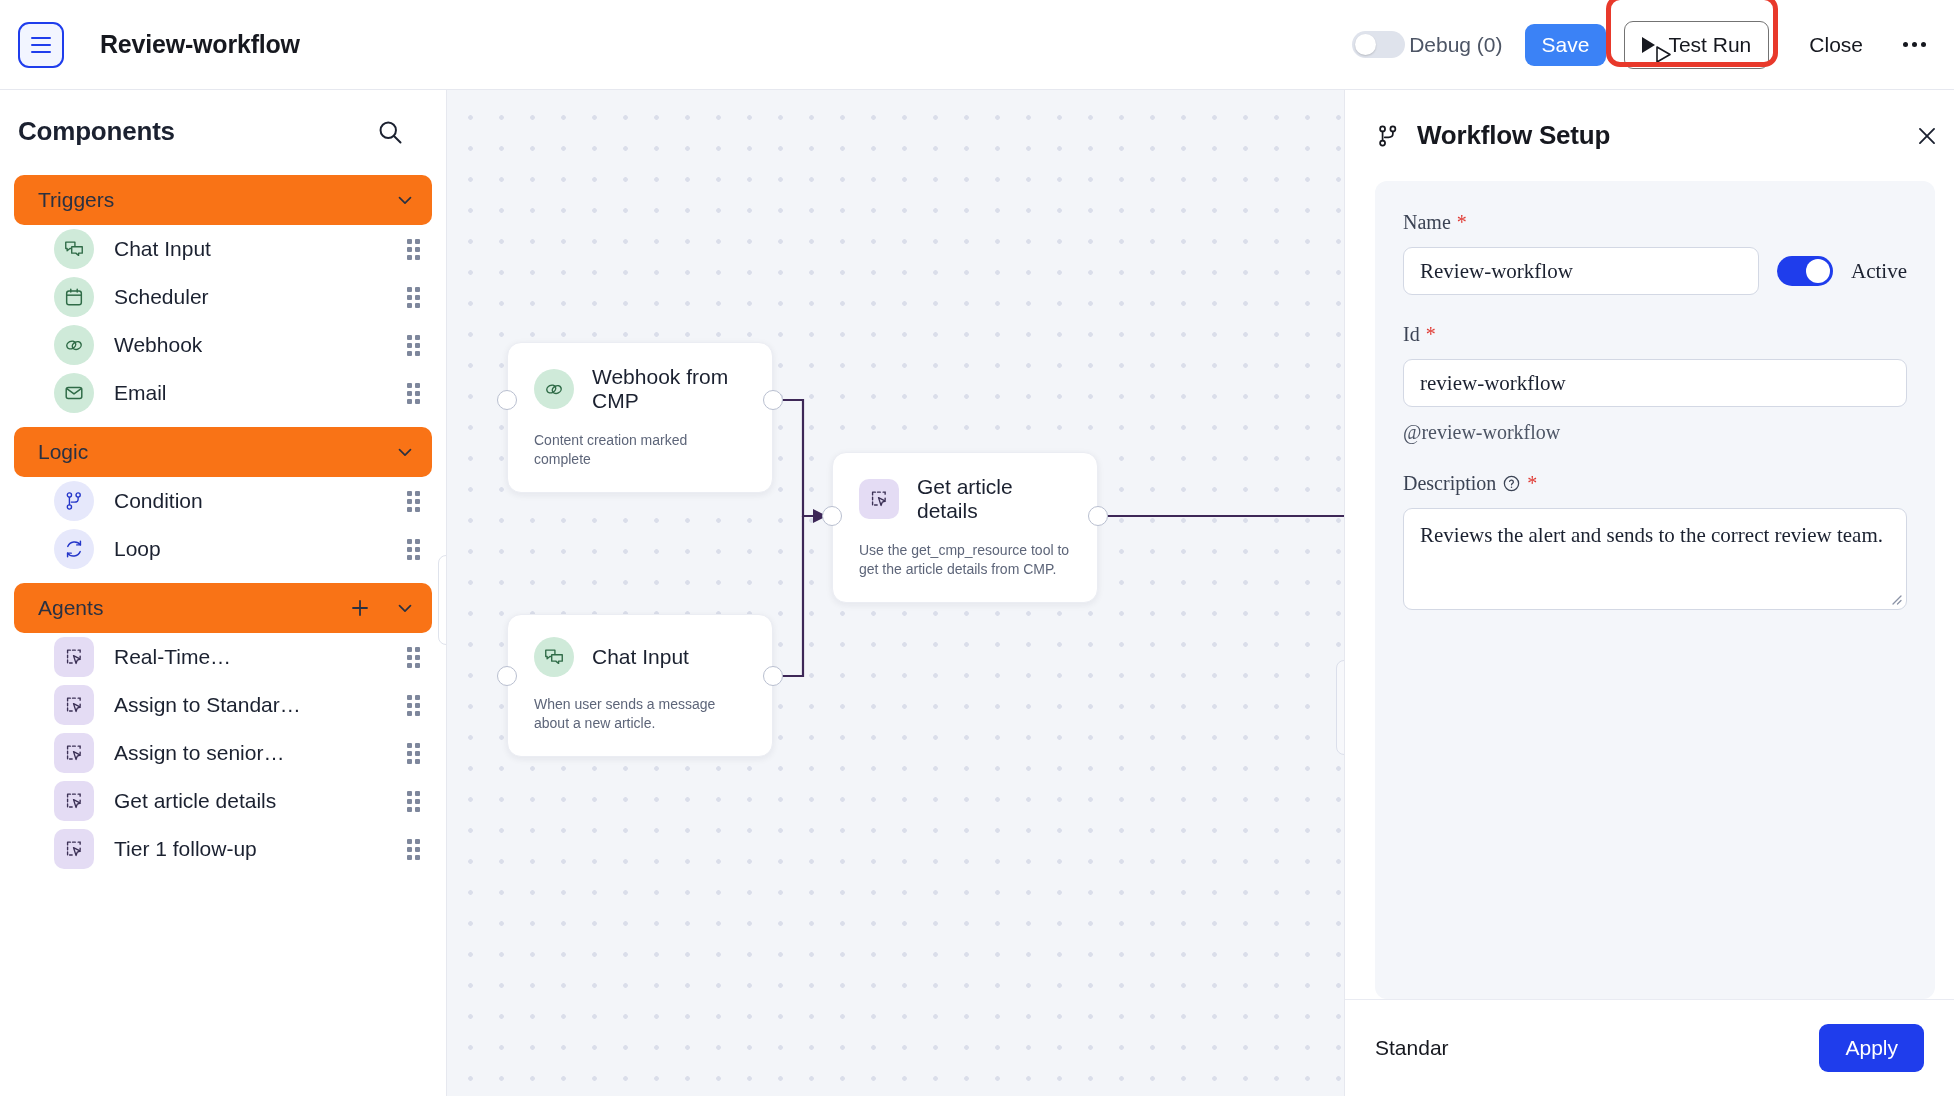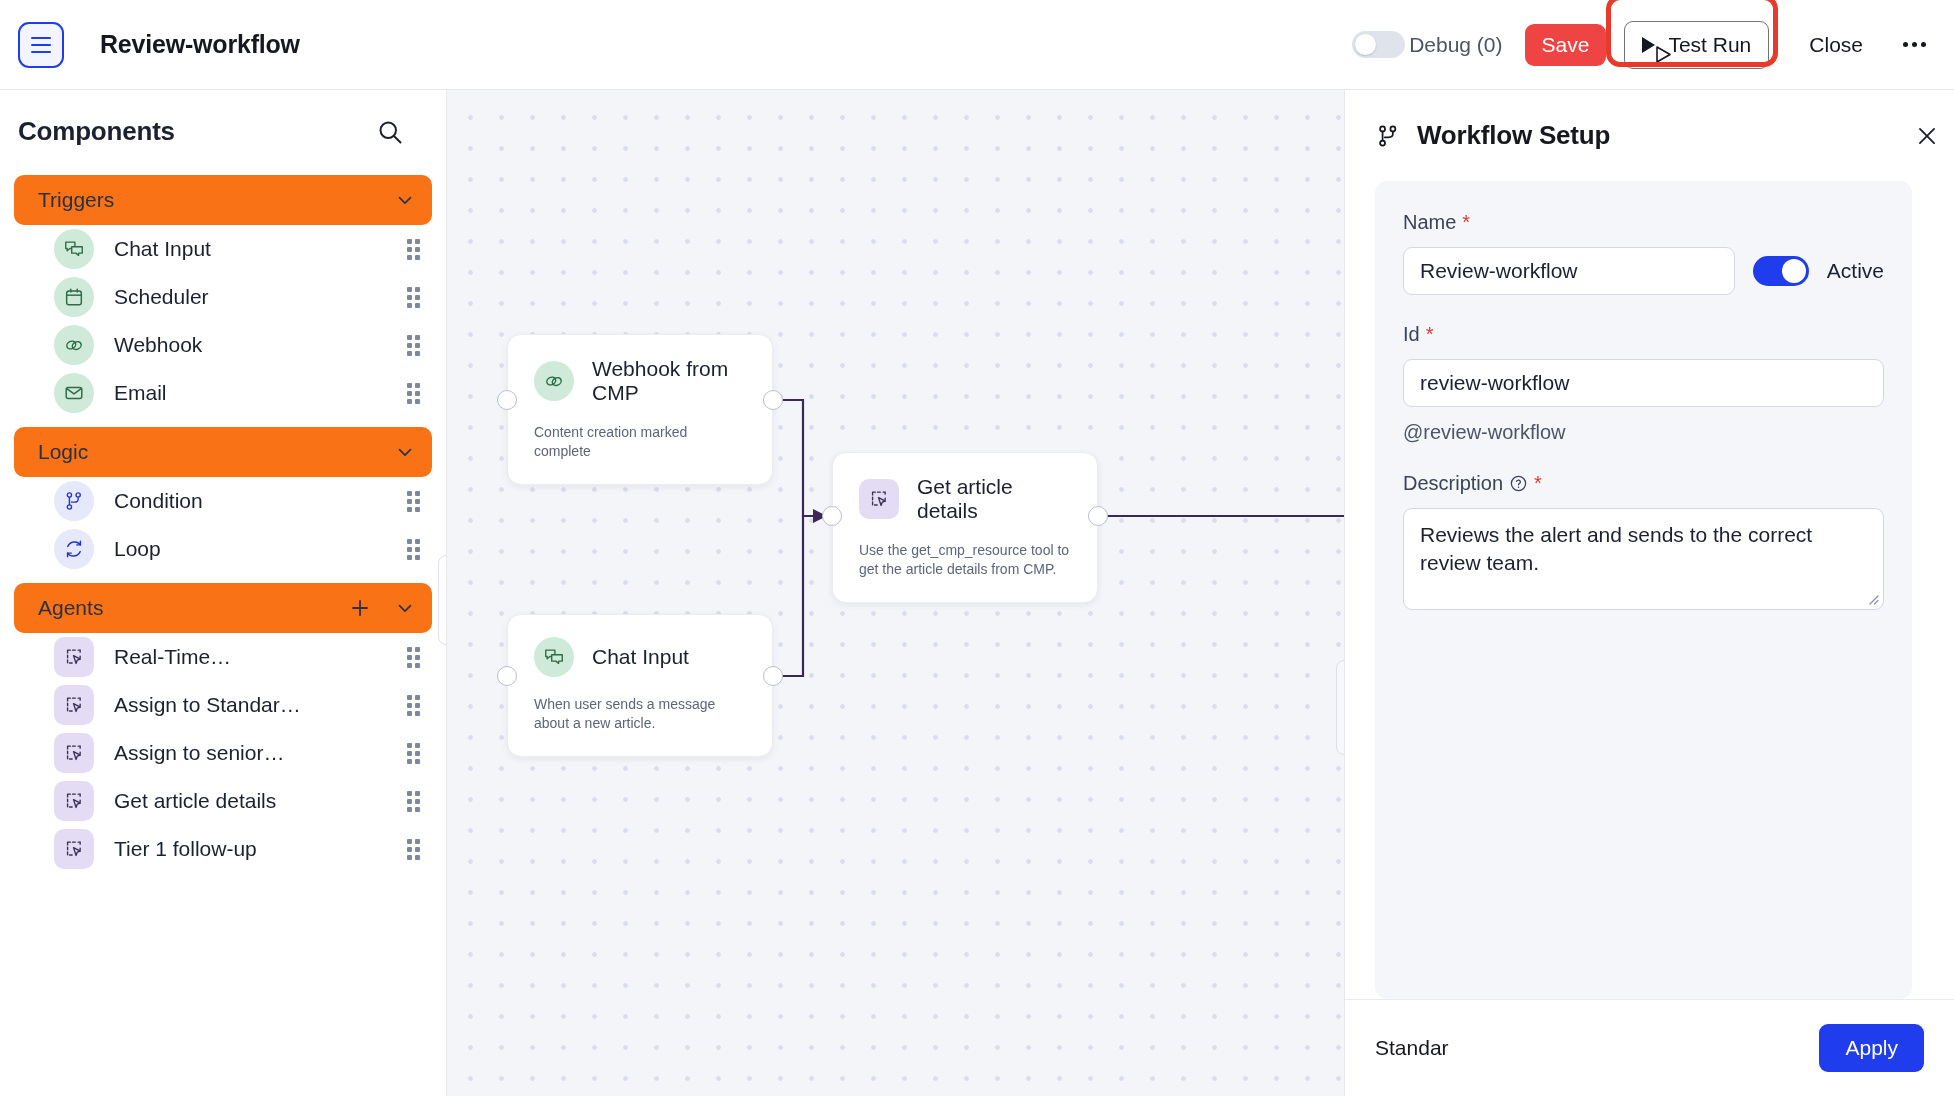--- a/index.html
+++ b/index.html
@@ -39,21 +39,21 @@
   }
   .toggle-debug .knob {
     position: absolute; top: 3px; left: 3px; width: 21px; height: 21px;
     border-radius: 50%; background: #ffffff;
     box-shadow: 0 1px 2px rgba(0,0,0,.18);
   }
   .debug-label { margin-left: 4px; font-size: 21px; color: #4d5565; white-space: nowrap; }
 
   .save-btn {
     margin-left: 22px;
-    background: #ef4444; color: #fff; border: none; border-radius: 9px;
+    background: #3b82f6; color: #fff; border: none; border-radius: 9px;
     font-size: 21px; font-family: inherit;
     padding: 0 17px; height: 42px; cursor: pointer;
   }
   .testrun-wrap { position: relative; margin-left: 18px; }
   .testrun-highlight {
     position: absolute; left: -18px; top: -26px; width: 172px; height: 72px;
     border: 5px solid #e8392b; border-radius: 14px; pointer-events: none;
   }
   .testrun-btn {
     background: #fff; border: 1px solid #737373; border-radius: 9px;
@@ -155,21 +155,21 @@
     width: 610px; flex: 0 0 610px; background: #ffffff;
     display: flex; flex-direction: column; border-left: 1px solid #e6e8ef;
   }
   .panel-head {
     display: flex; align-items: center; padding: 30px 14px 0 30px;
   }
   .panel-head-icon { margin-right: 16px; display:flex; }
   .panel-title { font-size: 26px; font-weight: bold; color: #16181f; letter-spacing: -0.2px; }
   .panel-close { margin-left: auto; cursor: pointer; display:flex; }
 
-  .panel-body { flex: 1; padding: 30px 42px 0 30px; overflow: hidden; }
+  .panel-body { flex: 1; padding: 30px 19px 0 30px; overflow: hidden; font-family: Liberation Serif, serif; }
   .form-card { background: #f4f6fa; border-radius: 12px; padding: 30px 28px 40px 28px; height: 100%; }
   .field-label { font-size: 20px; color: #3b4354; margin-bottom: 13px; display: flex; align-items: center; gap: 6px; }
   .req { color: #e03a33; }
   .help-icon { display: inline-flex; }
   .name-row { display: flex; align-items: center; gap: 18px; }
   .text-input {
     height: 48px; border: 1px solid #d3d8e4; border-radius: 9px; background: #ffffff;
     padding: 0 16px; font-size: 21px; color: #1b2130; font-family: inherit; width: 100%;
   }
   .name-input { flex: 1; }
@@ -516,21 +516,21 @@
 
         <path d="M 330 310 L 356 310 L 356 426 L 376 426" stroke="#3d2757" stroke-width="2.2" fill="none"></path>
 
         <path d="M 330 586 L 356 586 L 356 426" stroke="#3d2757" stroke-width="2.2" fill="none"></path>
 
         <path d="M 366 419 L 380 426 L 366 433 Z" fill="#3d2757"></path>
 
         <path d="M 660 426 L 897 426" stroke="#3d2757" stroke-width="2.2" fill="none"></path>
       </svg>
 
-      <div class="node" style="left:60px; top:244px; width:266px;">
+      <div class="node" style="left:60px; top:252px; width:266px;">
         <div class="node-head">
           <span class="node-ico comp-ico ico-green">
             <svg width="22" height="22" viewBox="0 0 24 24" fill="none">
               <ellipse cx="9" cy="12" rx="5" ry="4" stroke="#2f6b47" stroke-width="1.6" transform="rotate(-25 9 12)"></ellipse>
               <ellipse cx="15" cy="12.6" rx="5" ry="4" stroke="#2f6b47" stroke-width="1.6" transform="rotate(-25 15 12.6)"></ellipse>
             </svg>
           </span>
           <span class="node-title">Webhook from CMP</span>
         </div>
         <div class="node-desc">Content creation marked complete</div>

